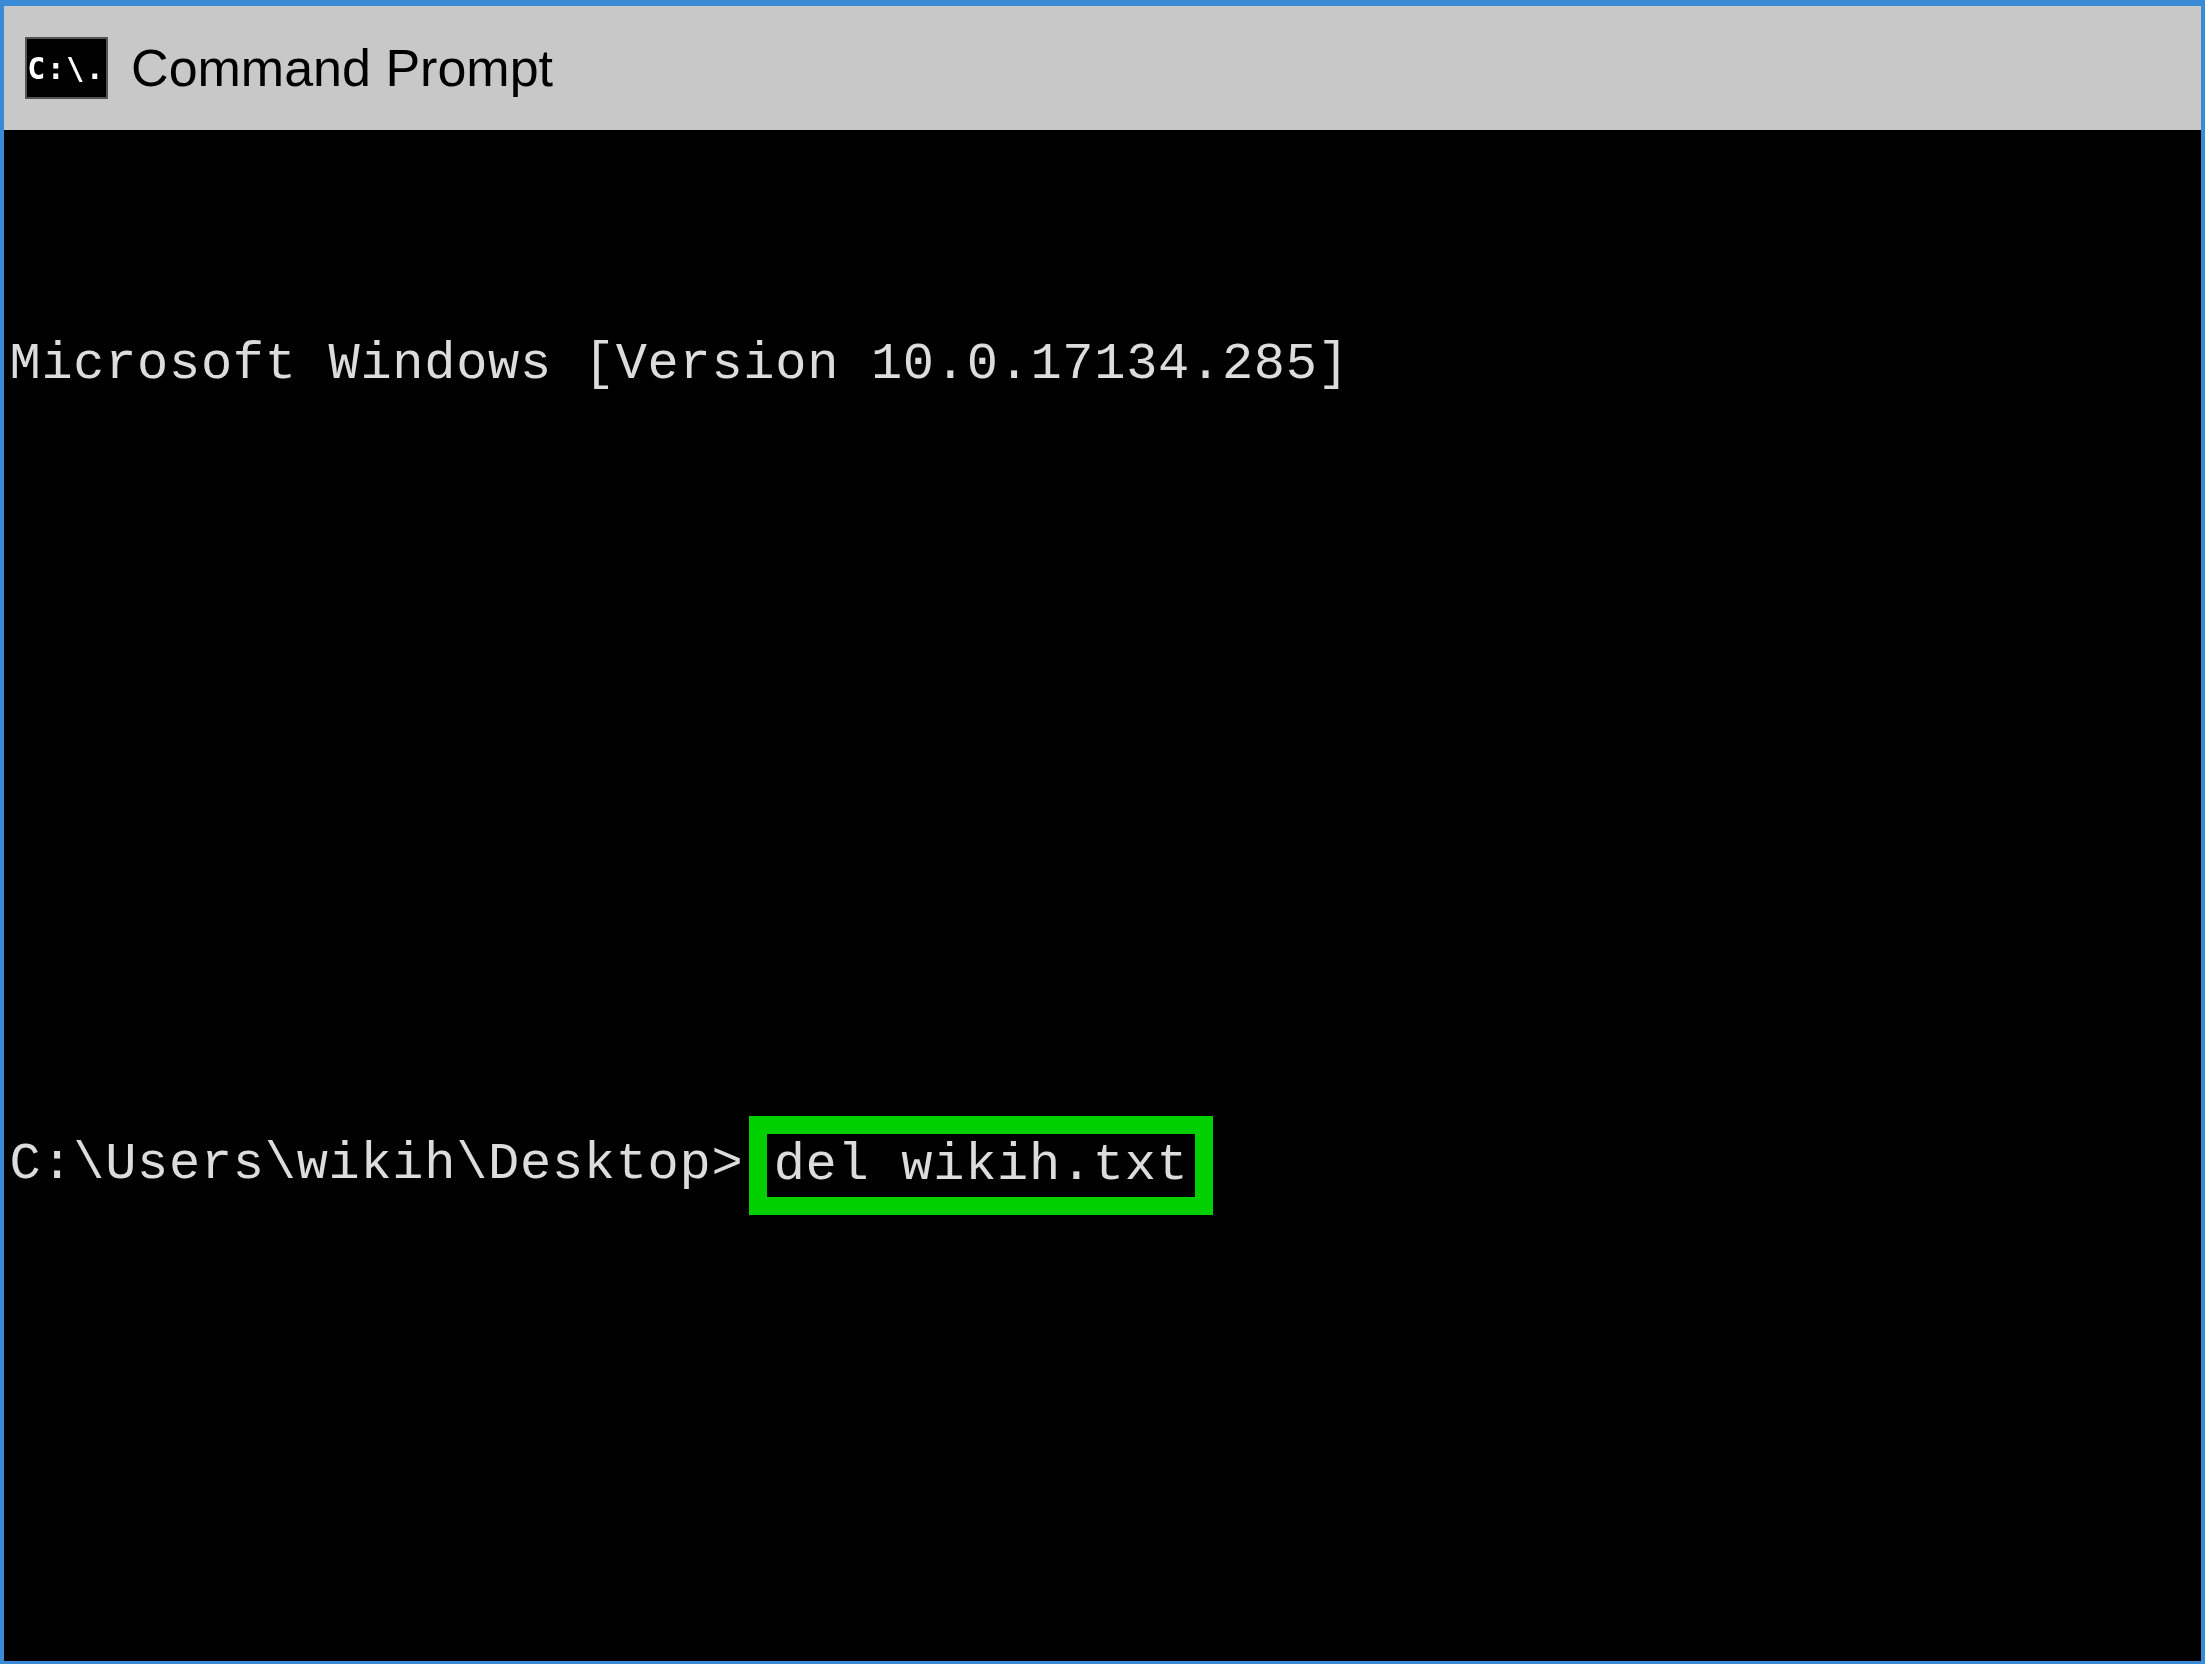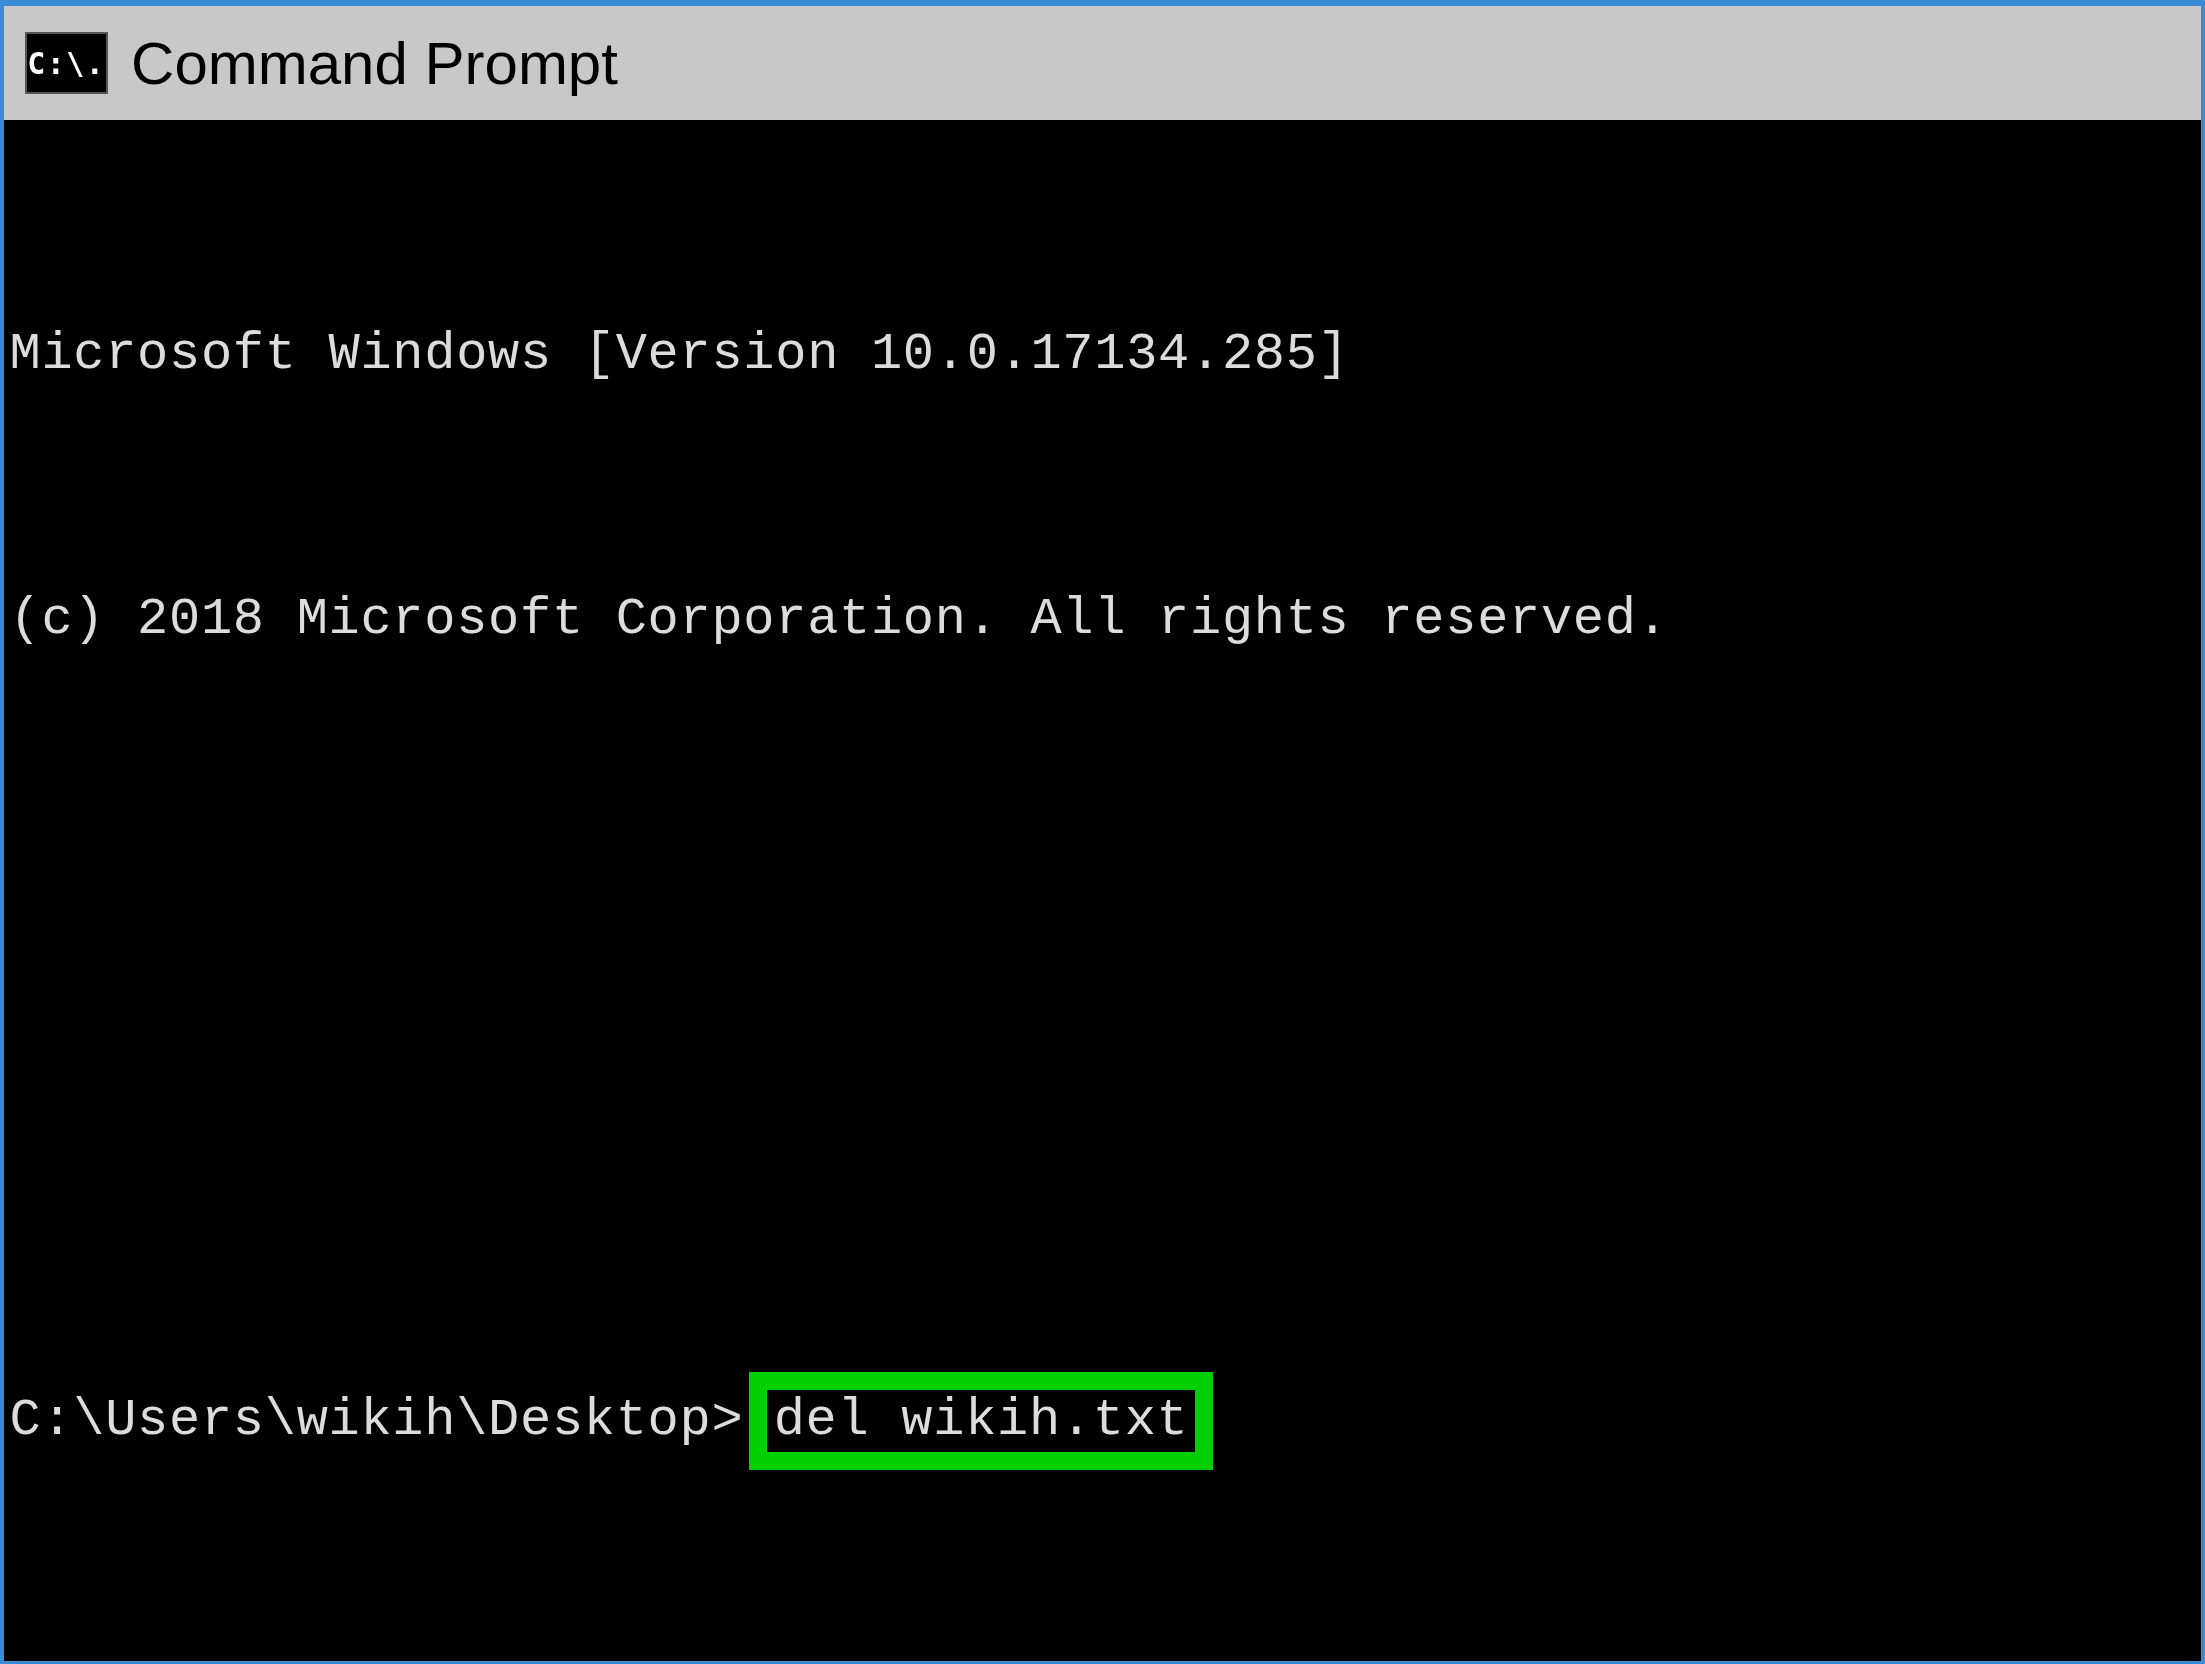--- a/index.html
+++ b/index.html
@@ -40,21 +40,21 @@
       justify-content: center;
       font-family: Consolas, monospace;
       color: #fff;
       font-size: 30px;
       font-weight: bold;
       letter-spacing: 1.4px;
       border: 2.1px solid #555;
     }
     .titlebar-title {
       font-family: "Segoe UI", Arial, sans-serif;
-      font-size: 60px;
+      font-size: 52px;
       color: #000;
       font-weight: 400;
     }
     .terminal {
       flex: 1;
       background: #000;
       color: #dcdcdc;
       padding: 13.8px 5.5px;
       font-size: 52px;
       line-height: 1.7;
@@ -87,21 +87,20 @@
 
 <div class="window">
   <div class="titlebar">
     <div class="titlebar-icon">
       <span>C:\.</span>
     </div>
     <div class="titlebar-title">Command Prompt</div>
   </div>
   <div class="terminal">
     <span class="terminal-line">Microsoft Windows [Version 10.0.17134.285]</span>
-    <span class="terminal-line">(c) 2018 Microsoft Corporation. All rights reserved.</span>
     <div class="blank-line"></div>
     <div class="blank-line"></div>
     <div class="prompt-line">
       <span>C:\Users\wikih\Desktop&gt;</span><span class="highlight-box"><span>del wikih.txt</span></span>
     </div>
   </div>
 </div>
 
 
 </body></html>

